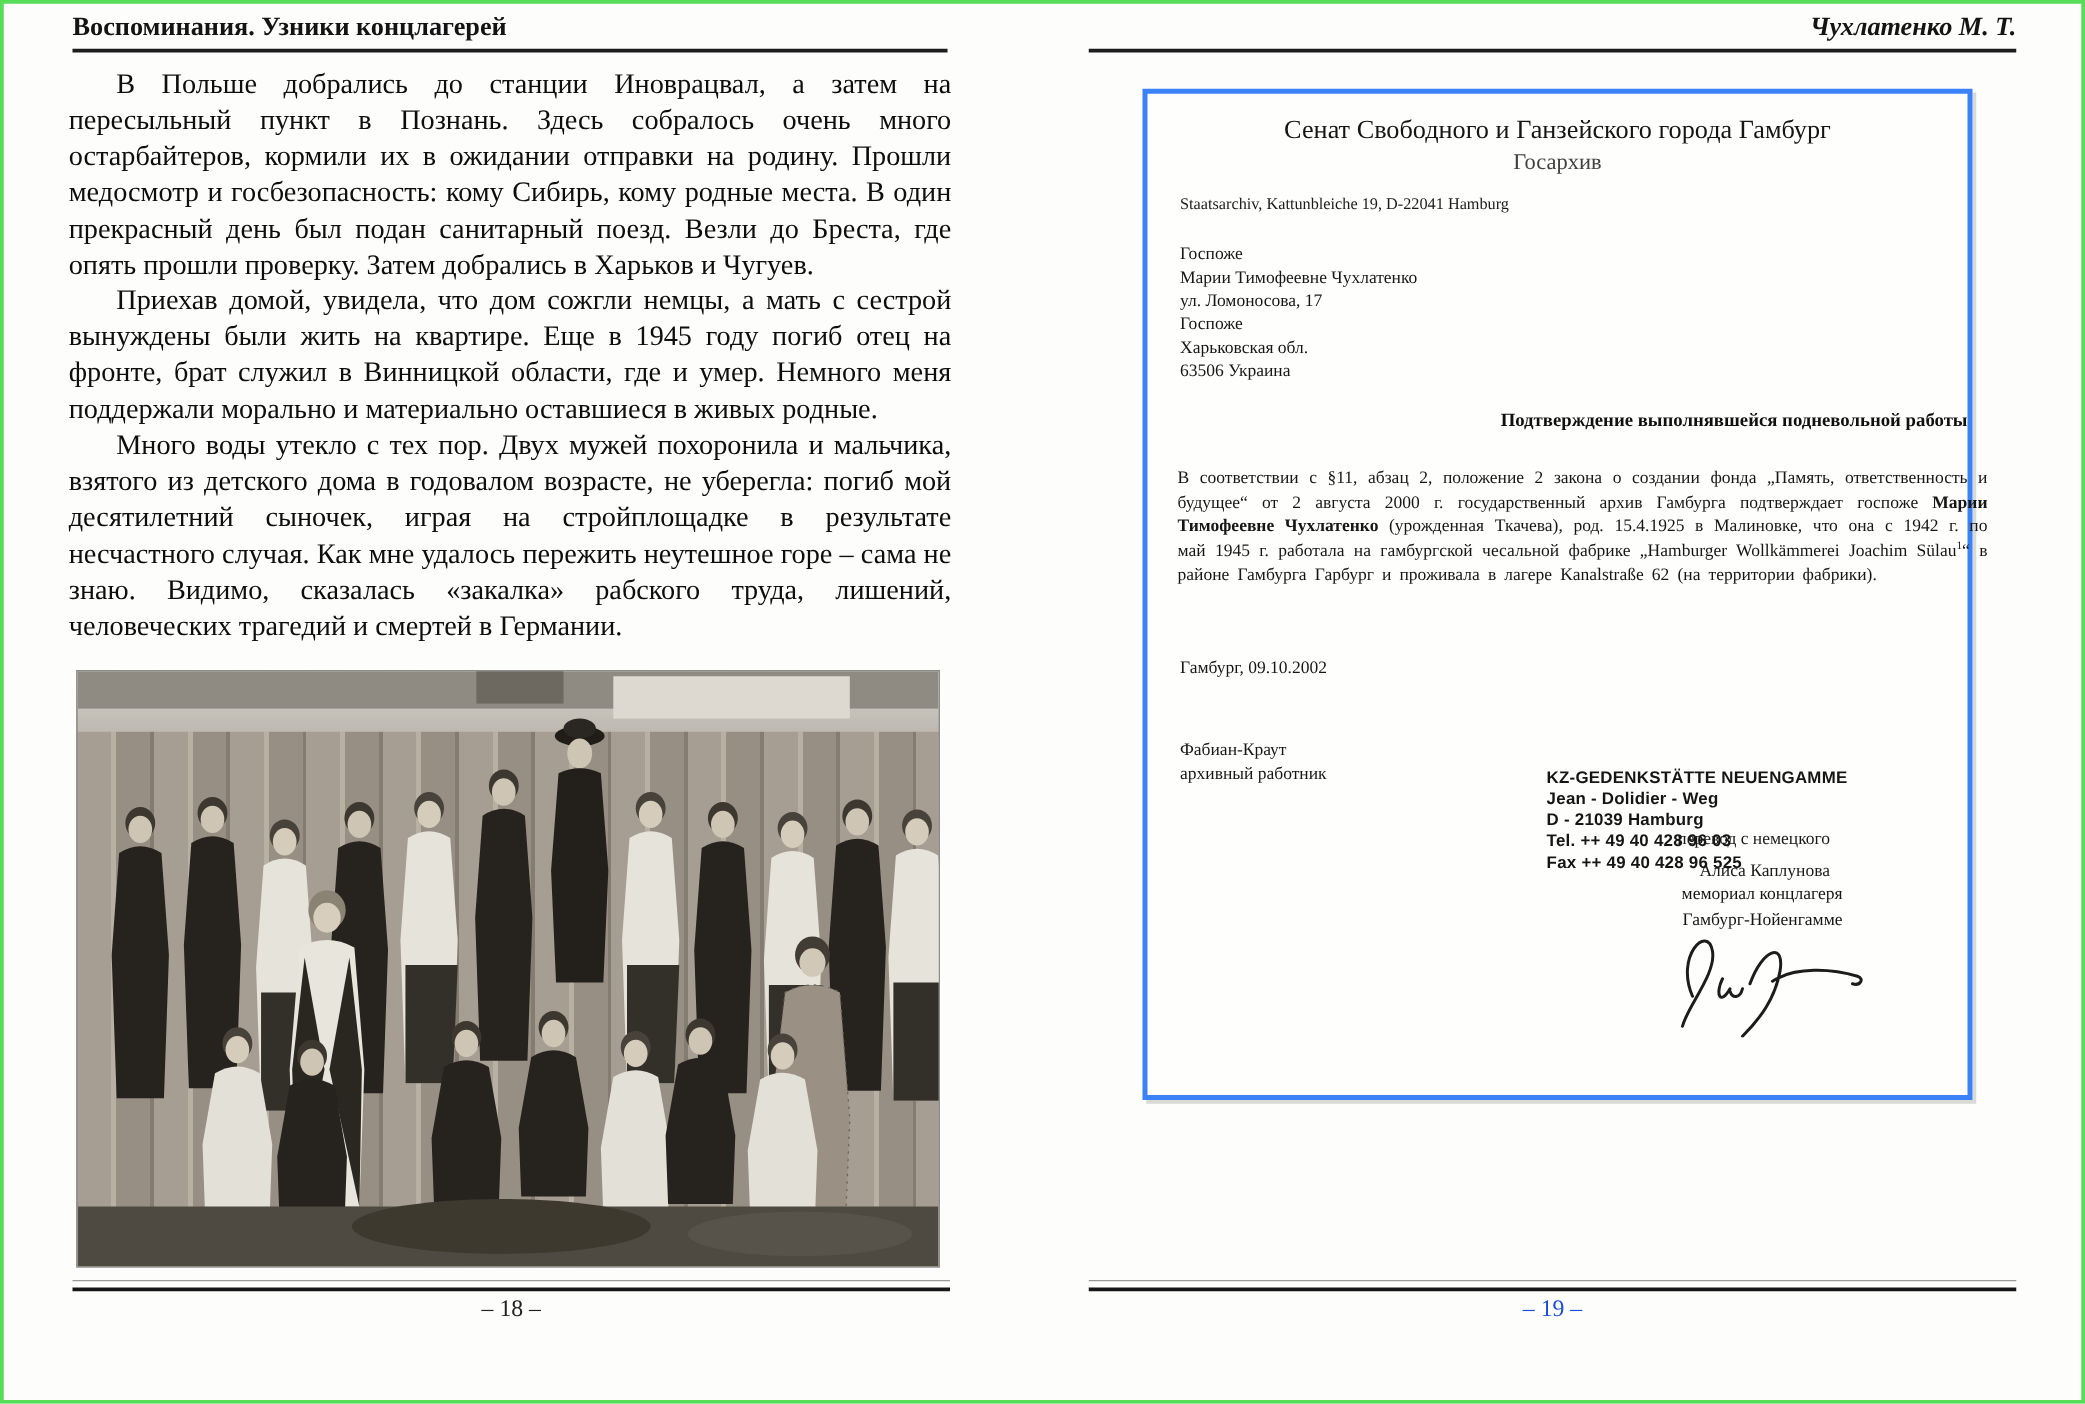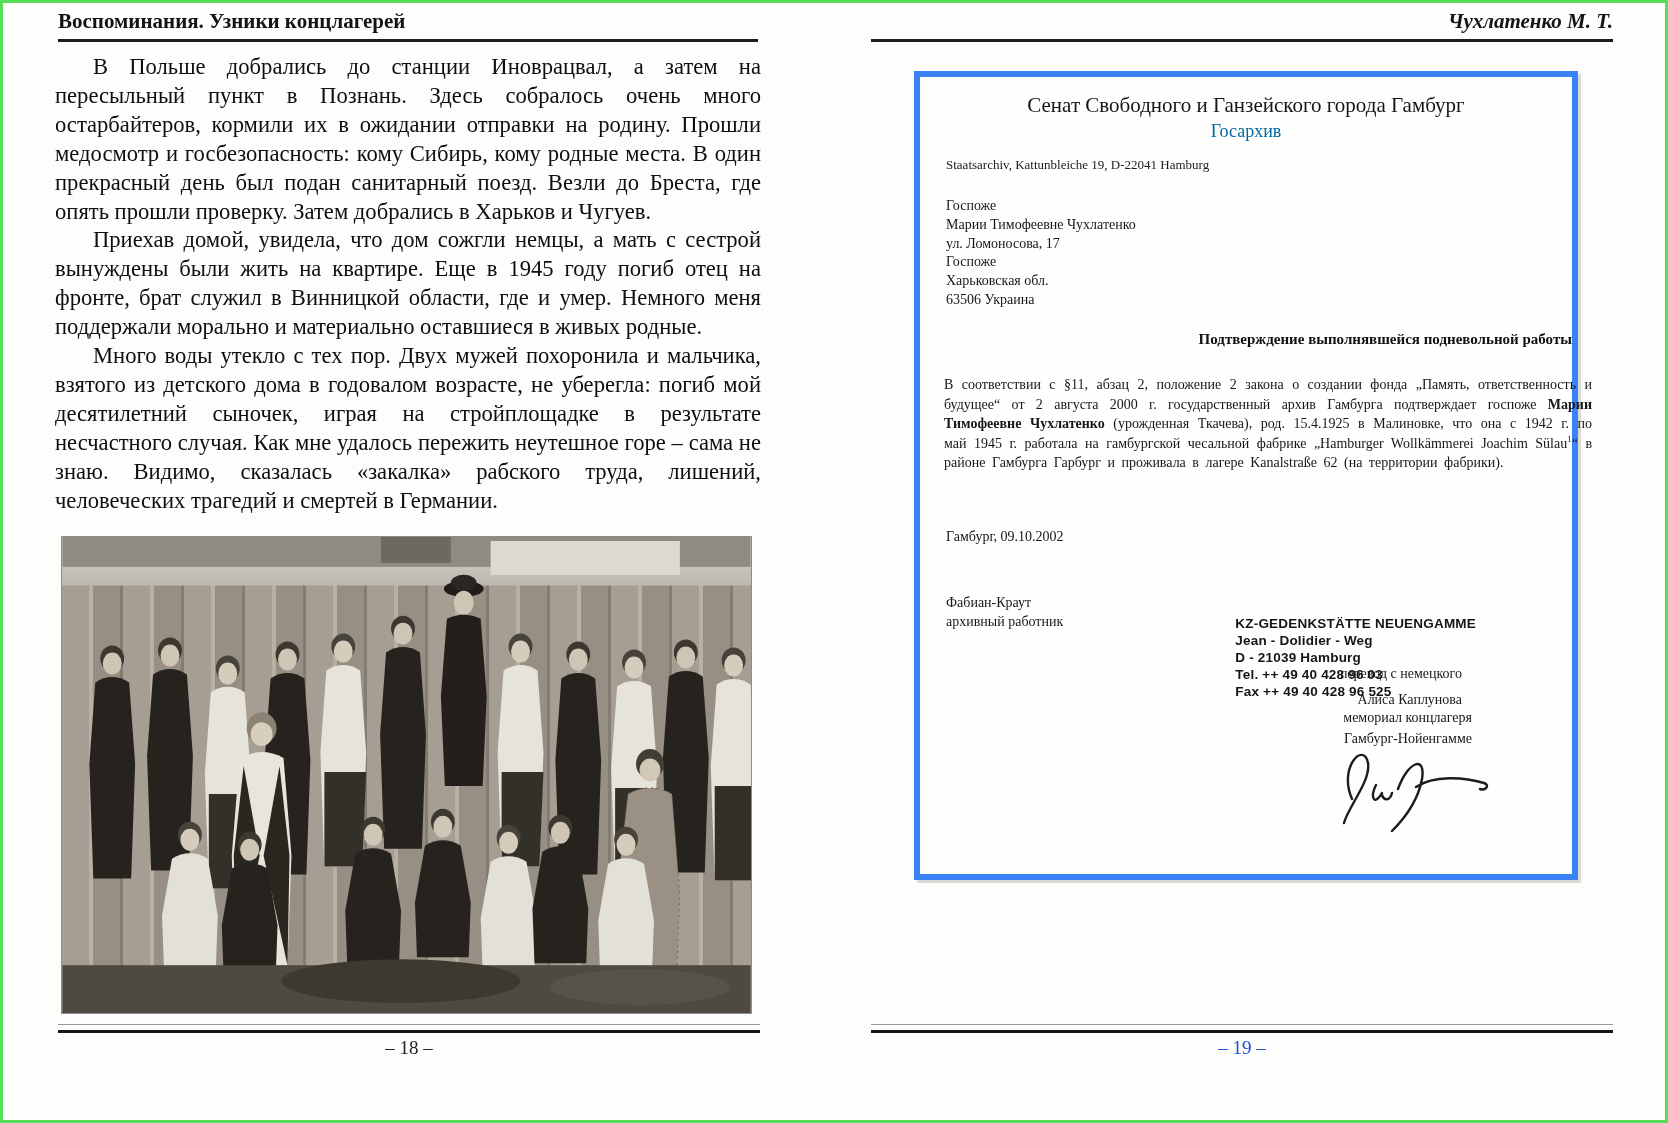--- a/index.html
+++ b/index.html
@@ -39,26 +39,26 @@
   .pageno-l{position:absolute;left:55px;top:1034px;width:702px;text-align:center;font-size:19px;color:#222;}
   
   .runhead-right{
     position:absolute;left:868px;top:6px;width:742px;text-align:right;
     font-size:21px;font-weight:bold;font-style:italic;color:#141414;
   }
   .headrule-right{position:absolute;left:868px;top:36px;width:742px;height:3px;background:#1d1d1d;}
   .docbox{
     position:absolute;left:911px;top:68px;width:664px;height:809px;
     background:#fefefd;
-    border:6px solid #3b82f6;
+    border:4px solid #3b82f6;
     box-shadow:3px 3px 0 rgba(150,148,144,0.35);
     box-sizing:border-box;
   }
   .doc-org-title{position:absolute;left:0;top:16px;width:100%;text-align:center;font-size:21px;color:#151515;}
-  .doc-org-sub{position:absolute;left:0;top:44px;width:100%;text-align:center;font-size:18px;color:#0369a1;}
+  .doc-org-sub{position:absolute;left:0;top:44px;width:100%;text-align:center;font-size:18px;color:#404040;}
   .doc-sender{position:absolute;left:26px;top:80px;font-size:13px;color:#1b1b1b;}
   .doc-address{position:absolute;left:26px;top:120px;font-size:14px;line-height:18.8px;color:#161616;}
   .doc-subject{position:absolute;left:0;top:254px;width:100%;text-align:right;font-size:15px;font-weight:bold;color:#101010;}
   .doc-body{
     position:absolute;left:24px;top:298px;width:648px;
     font-size:14px;line-height:19.6px;text-align:justify;word-spacing:3px;color:#161616;
   }
   .doc-body b{font-weight:bold;}
   .doc-body sup{font-size:9px;vertical-align:super;line-height:0;}
   .doc-date{position:absolute;left:26px;top:452px;font-size:14px;color:#161616;}

